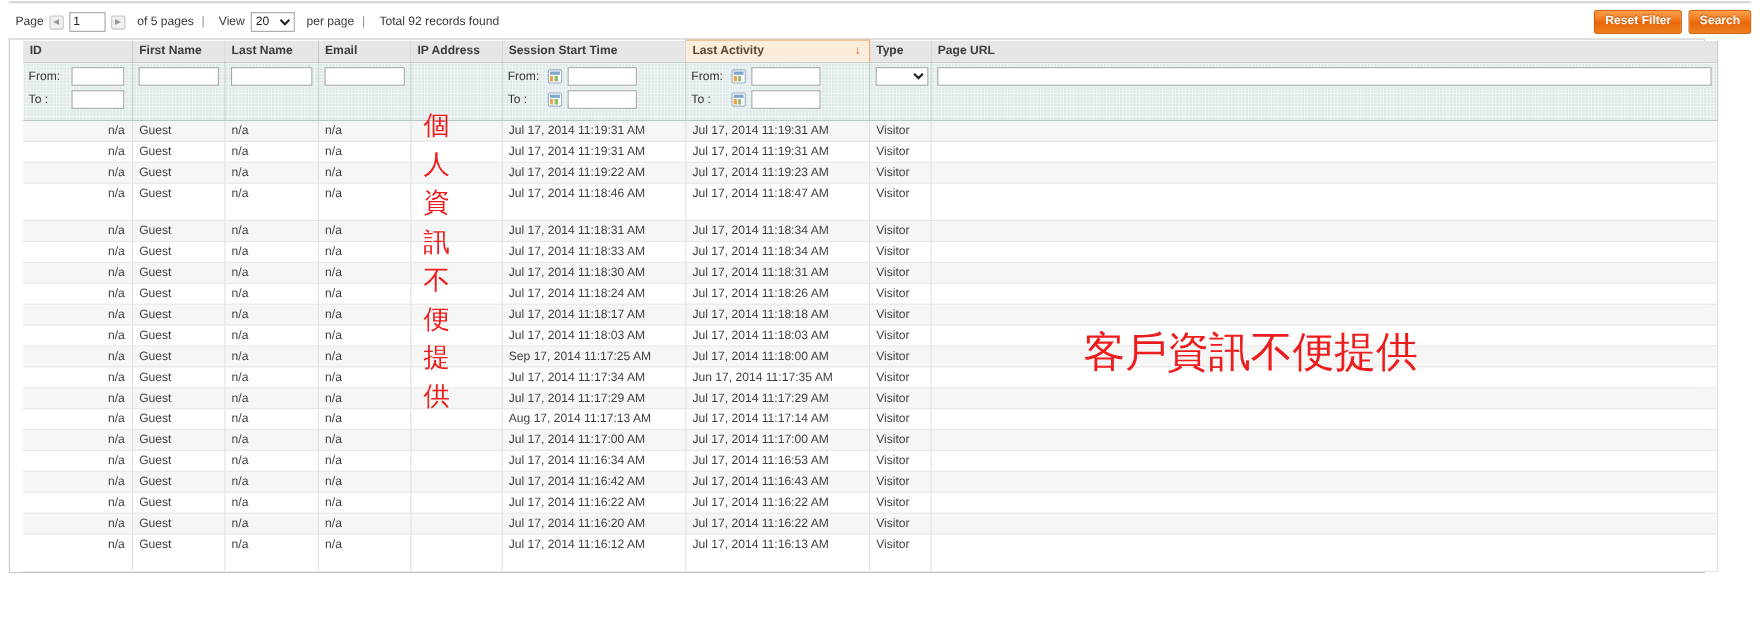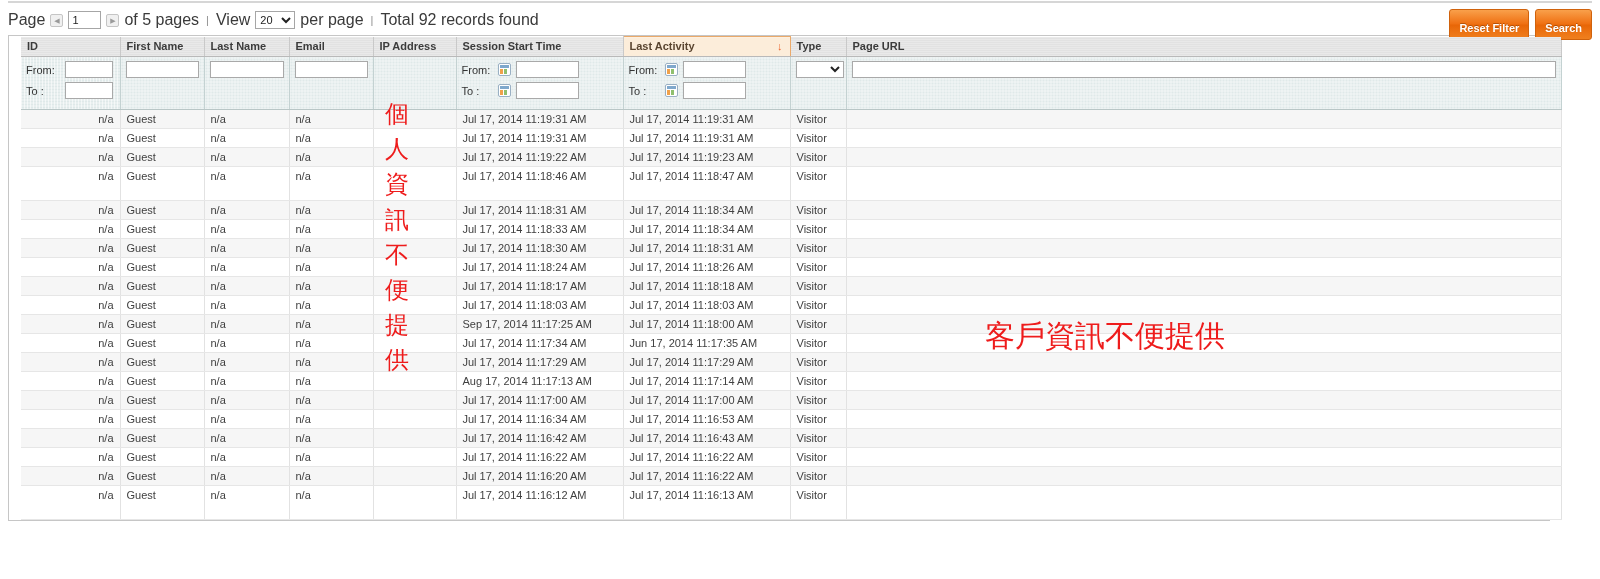--- a/index.html
+++ b/index.html
@@ -38,21 +38,21 @@
   .head-rule { height:2px; background:#d6d6d6; margin:1px 8px 0 8px; }
 
   
   .toolbar {
     position: relative;
     display:flex; align-items:center;
     padding: 8px 8px 6px 8px;
     font-size:11px; color:#2f2f2f;
   }
   .tb-left { display:flex; align-items:center; gap:5px; }
-  .tb-text { color:#3a3a3a; font-size:16px; }
+  .tb-text { color:#3a3a3a; font-size:11px;margin-left:6px; }
   .pager-btn {
     width:13px; height:13px; border:1px solid #c5c5c5; background:#f0f0f0;
     border-radius:2px; display:inline-flex; align-items:center; justify-content:center;
     color:#9a9a9a; font-size:7px; line-height:1;
   }
   .page-input {
     width:33px; height:18px; border:1px solid #a6a6a6; background:#fff;
     font-size:11px; padding:0 3px; font-family:"Liberation Sans",sans-serif;
     color:#222;
   }
@@ -60,21 +60,21 @@
   .view-select {
     width:40px; height:18px; border:1px solid #a6a6a6; background:#fff;
     font-size:11px; font-family:"Liberation Sans",sans-serif; color:#222;
     padding-left:0;
   }
   .tb-right { position:absolute; right:8px; top:6px; display:flex; gap:6px; }
   .btn-orange {
     border:1px solid #d0620c;
     background: linear-gradient(#f9a04b, #ef7012 48%, #e86607 52%, #f0801f);
     color:#fff; font-size:11px; font-weight:bold; text-shadow:0 -1px 0 rgba(140,60,0,.6);
-    padding:12px 9px 4px 9px; border-radius:3px; line-height:1.15; cursor:pointer;
+    padding:3px 9px 4px 9px; border-radius:3px; line-height:1.15; cursor:pointer;
     font-family:"Liberation Sans",sans-serif;
   }
 
   
   .grid-wrap { margin:0 8px 0 8px; border:1px solid #c6c6c6; background:#fff; width:1542px;padding-left:12px; }
   table.grid { border-collapse:collapse; width:100%; table-layout:fixed; font-size:11px; }
 
   thead th {
     background: repeating-linear-gradient(180deg,#e9e9e9,#e9e9e9 1px,#e2e2e2 1px,#e2e2e2 2px);
     border-right:1px solid #c9c9c9;
@@ -143,22 +143,22 @@
   .red-vert {
     position:absolute; left:367px; top:96px;
     width:60px;
     color:#ee1c1c; font-size:24px; line-height:35.2px;
     text-align:center; letter-spacing:0;
     font-family:"DejaVu Sans", sans-serif;
     pointer-events:none;
   }
   .red-vert span { display:block; }
   .red-big {
-    position:absolute; left:985px; top:320px;
-    color:#ee1c1c; font-size:30px; line-height:1;
+    position:absolute; left:985px; top:301px;
+    color:#ee1c1c; font-size:38px; line-height:1;
     font-family:Liberation Sans, sans-serif;
     white-space:nowrap; pointer-events:none;
   }
 </style>
 </head>
 <body>
 
 <div class="page">
 
   <div class="head-rule"></div>

